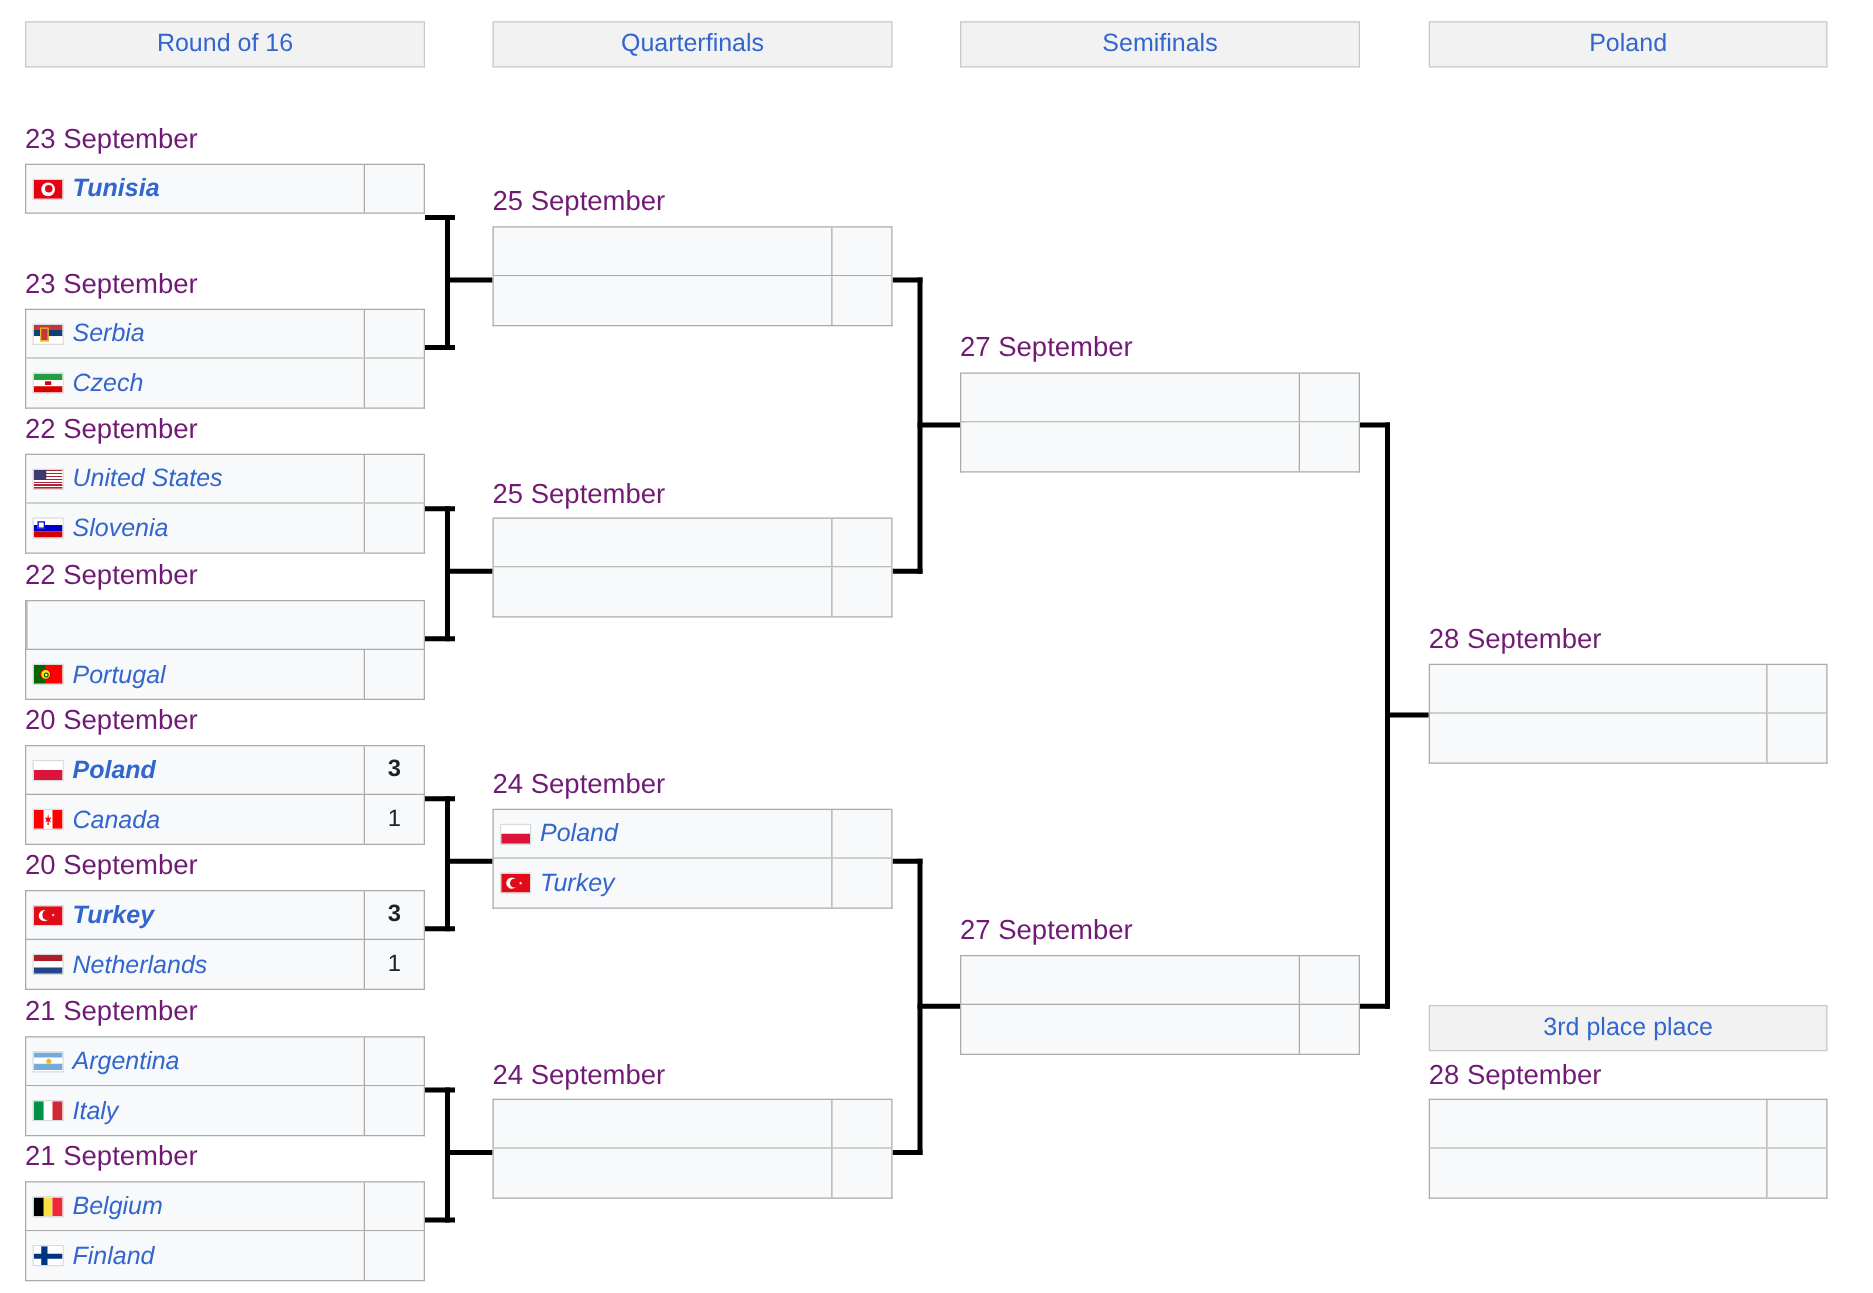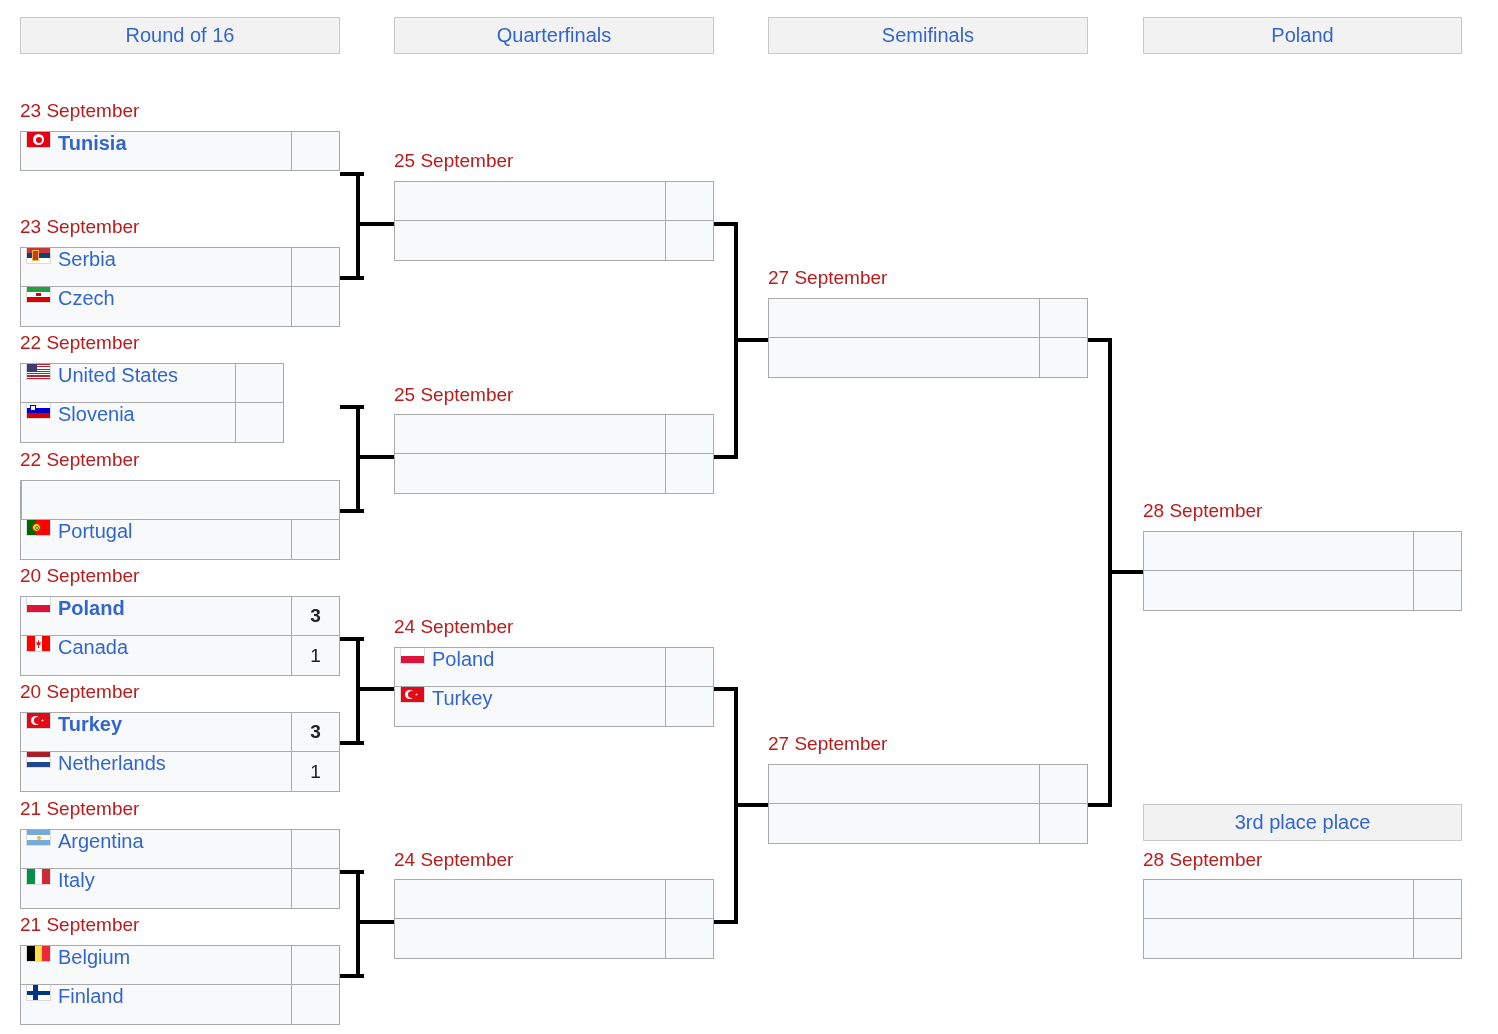--- a/index.html
+++ b/index.html
@@ -29,23 +29,23 @@
     border: 1px solid #c8c8c8;
     color: #3366cc;
     font-size: 20px;
     line-height: 35px;
     text-align: center;
     white-space: nowrap;
   }
   
   .date-label {
     position: absolute;
-    font-size: 19px;
+    font-size: 22px;
     line-height: 22px;
-    color: #b91c1c;
+    color: #701a75;
     white-space: nowrap;
   }
   
   .match {
     position: absolute;
     box-sizing: border-box;
   }
   .match-row {
     position: relative;
     box-sizing: border-box;
@@ -55,22 +55,24 @@
     background: #f8f9fa;
     border: 1px solid #aaaaaa;
   }
   .match-row.second {
     border-top: none;
   }
   .team-cell {
     box-sizing: border-box;
     flex: 1 1 auto;
     display: flex;
+    align-items: center;
     padding-left: 6px;
     overflow: hidden;
+    font-style: italic;
   }
   .score-cell {
     box-sizing: border-box;
     flex: 0 0 48px;
     border-left: 1px solid #aaaaaa;
     display: flex;
     align-items: center;
     justify-content: center;
     font-size: 19px;
     color: #202122;
@@ -199,21 +201,21 @@
           <i style="background:#da0000;"></i>
           <i style="left:9px;top:6px;width:5px;height:3px;background:#da0000;"></i>
         </span>
         <span class="team-name">Czech</span>
       </div>
       <div class="score-cell"></div>
     </div>
   </div>
 
   <div class="date-label" style="left:20px; top:332px;">22 September</div>
-  <div class="match" style="left:20px; top:363px; width:264px;">
+  <div class="match" style="left:20px; top:363px; width:320px;">
     <div class="match-row">
       <div class="team-cell">
         <span class="flag">
           <i style="left:0;top:0;width:100%;height:100%;background:repeating-linear-gradient(#b22234 0 1.15px,#fff 1.15px 2.3px);"></i>
           <i style="left:0;top:0;width:10px;height:8px;background:#3c3b6e;"></i>
         </span>
         <span class="team-name">United States</span>
       </div>
       <div class="score-cell"></div>
     </div>

